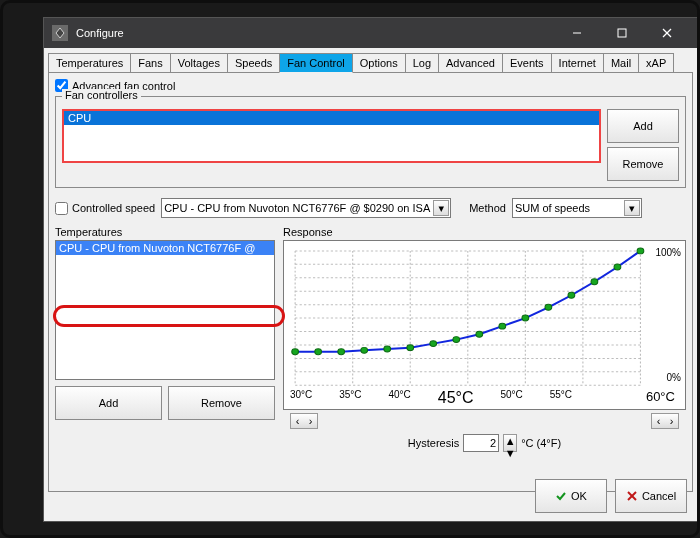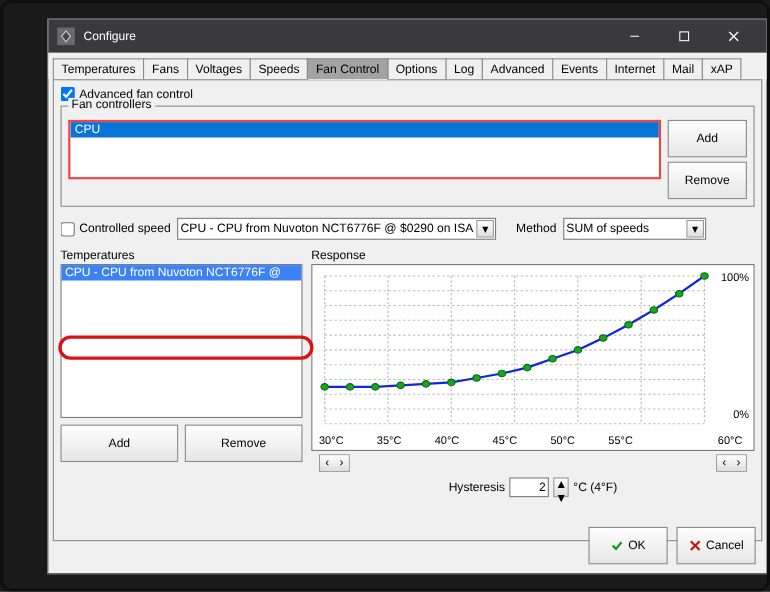--- a/index.html
+++ b/index.html
@@ -6,21 +6,21 @@
 body{background:#1a1a1a;width:700px;height:538px;position:relative}
 .screenshot-wrap{position:absolute;top:0;left:0;width:700px;height:538px;border:3px solid rgba(0,0,0,.45);border-radius:10px;overflow:hidden}
 .window{position:absolute;left:40px;top:14px;width:655px;height:505px;background:#f0f0f0;border:1px solid #555}
 .titlebar{height:30px;background:#3a3a3c;color:#fff;display:flex;align-items:center;padding:0 8px}
 .titlebar .app-icon{width:16px;height:16px;background:#6a6a6a;margin-right:8px;display:flex;align-items:center;justify-content:center;font-size:10px}
 .titlebar .title{flex:1}
 .tbtn{width:45px;height:30px;display:flex;align-items:center;justify-content:center;color:#fff}
 .tbtn svg{pointer-events:none}
 .tabs{display:flex;background:#f0f0f0;padding:4px 4px 0 4px;border-bottom:none}
 .tab{padding:3px 7px;border:1px solid #8a8a8a;border-bottom:none;background:#f0f0f0;margin-right:-1px;position:relative;top:1px;cursor:default}
-.tab.active{background:#a3a3a3;border-bottom:1px solid #f0f0f0;z-index:2}
+.tab.active{background:#0ea5e9;border-bottom:1px solid #f0f0f0;z-index:2}
 .tab.inactive{background:#f0f0f0}
 .tab-panel{border:1px solid #8a8a8a;margin:0 4px 4px 4px;padding:6px;height:420px;position:relative;background:#f0f0f0}
 .chk{margin-right:4px;vertical-align:middle}
 .row{display:flex;align-items:center;margin-bottom:4px}
 .group{border:1px solid #8a8a8a;margin-top:4px;padding:2px;position:relative}
 .group-title{position:absolute;top:-8px;left:6px;background:#f0f0f0;padding:0 3px}
 .controllers-list{height:54px;background:#fff;border:2px solid #ef4444;overflow:auto}
 .controllers-list .item{background:#0a73d8;color:#fff;padding:1px 4px}
 .side-buttons{display:flex;flex-direction:column;gap:4px;margin-left:6px}
 .btn{min-width:72px;height:34px;border:1px solid #8a8a8a;background:linear-gradient(#fefefe,#e6e6e6);padding:0 8px;display:inline-flex;align-items:center;justify-content:center;cursor:default}
@@ -177,24 +177,24 @@
                 <circle class="pt" cx="278.6666666666667" cy="41.28" r="3"></circle>
                 <circle class="pt" cx="299.3333333333333" cy="26.319999999999993" r="3"></circle>
                 <circle class="pt" cx="320" cy="10" r="3"></circle>
               </svg>
           <span class="axis-label" style="right:4px;top:6px">100%</span>
           <span class="axis-label" style="right:4px;bottom:26px">0%</span>
           <div style="position:absolute;left:6px;bottom:2px;display:flex;width:96%;justify-content:space-between" id="xticks">
                 <span style="font-size: 10px;">30°C</span>
                 <span style="font-size: 10px;">35°C</span>
                 <span style="font-size: 10px;">40°C</span>
-                <span style="font-size: 10px;">45°C</span>
+                <span style="font-size: 16px;">45°C</span>
                 <span style="font-size: 10px;">50°C</span>
                 <span style="font-size: 10px;">55°C</span>
-                <span style="font-size: 10px; margin-left: 47px;">60°C</span>
+                <span style="font-size: 13px; margin-left: 47px;">60°C</span>
               </div>
           <div style="position:absolute;left:6px;bottom:-20px" class="scroller">
                 <div>‹</div>
                 <div>›</div>
               </div>
           <div style="position:absolute;right:6px;bottom:-20px" class="scroller">
                 <div>‹</div>
                 <div>›</div>
               </div>
         </div>

